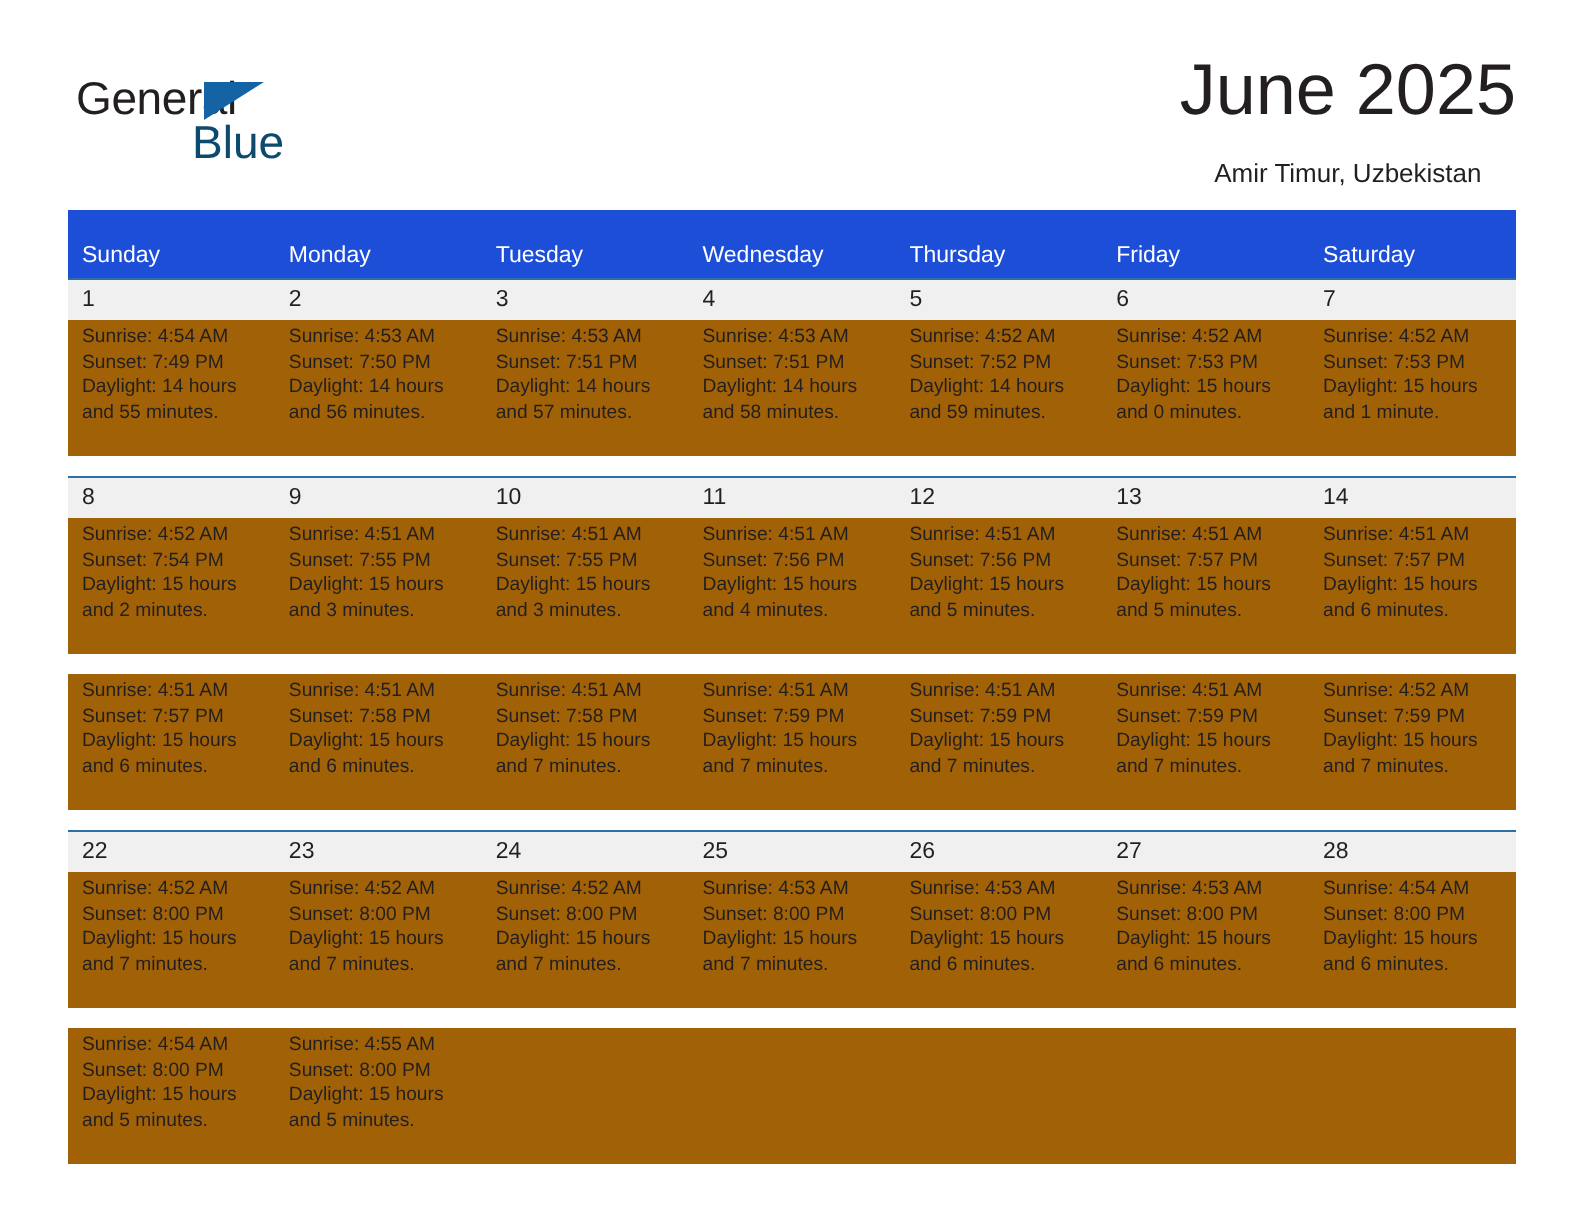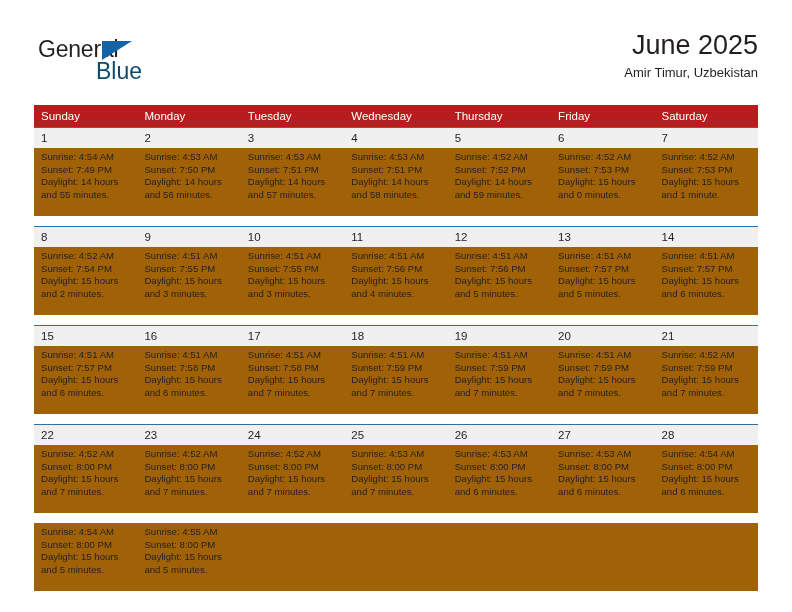--- a/index.html
+++ b/index.html
@@ -62,50 +62,51 @@
     border-bottom: 19px solid transparent;
   }
 
   .title-block {
     position: absolute;
     right: 0;
     top: 0;
     text-align: right;
   }
   .cal-title {
-    font-size: 27px;
+    font-size: 36px;
     font-weight: normal;
     color: #231f20;
     line-height: 34px;
     white-space: nowrap;
   }
   .cal-sub {
     font-size: 13px;
     color: #231f20;
     line-height: 20px;
-    margin-top: 1px;
+    margin-top: 15px;
     white-space: nowrap;
+    text-align: center;
   }
 
   
   .cal {
     position: absolute;
     left: 34px;
     top: 105px;
     width: 724px;
     border-collapse: collapse;
     table-layout: fixed;
   }
   .cal th {
-    background: #b91c1c;
+    background: #1d4ed8;
     color: #ffffff;
     font-size: 11.5px;
     font-weight: normal;
     text-align: left;
-    padding: 5px 0 5px 7px;
+    padding: 17px 0 5px 7px;
     height: 11px;
     border: none;
   }
   .cal td {
     vertical-align: top;
     padding: 0;
     border: none;
     width: 103.4px;
   }
   .daynum-row td {
@@ -272,29 +273,20 @@
           <td>
             <div>Sunrise: 4:51 AM</div>
             <div>Sunset: 7:57 PM</div>
             <div>Daylight: 15 hours</div>
             <div>and 6 minutes.</div>
           </td>
         </tr>
         <tr class="spacer-row">
           <td colspan="7"></td>
         </tr>
-        <tr class="daynum-row">
-          <td>15</td>
-          <td>16</td>
-          <td>17</td>
-          <td>18</td>
-          <td>19</td>
-          <td>20</td>
-          <td>21</td>
-        </tr>
         <tr class="detail-row">
           <td>
             <div>Sunrise: 4:51 AM</div>
             <div>Sunset: 7:57 PM</div>
             <div>Daylight: 15 hours</div>
             <div>and 6 minutes.</div>
           </td>
           <td>
             <div>Sunrise: 4:51 AM</div>
             <div>Sunset: 7:58 PM</div>

